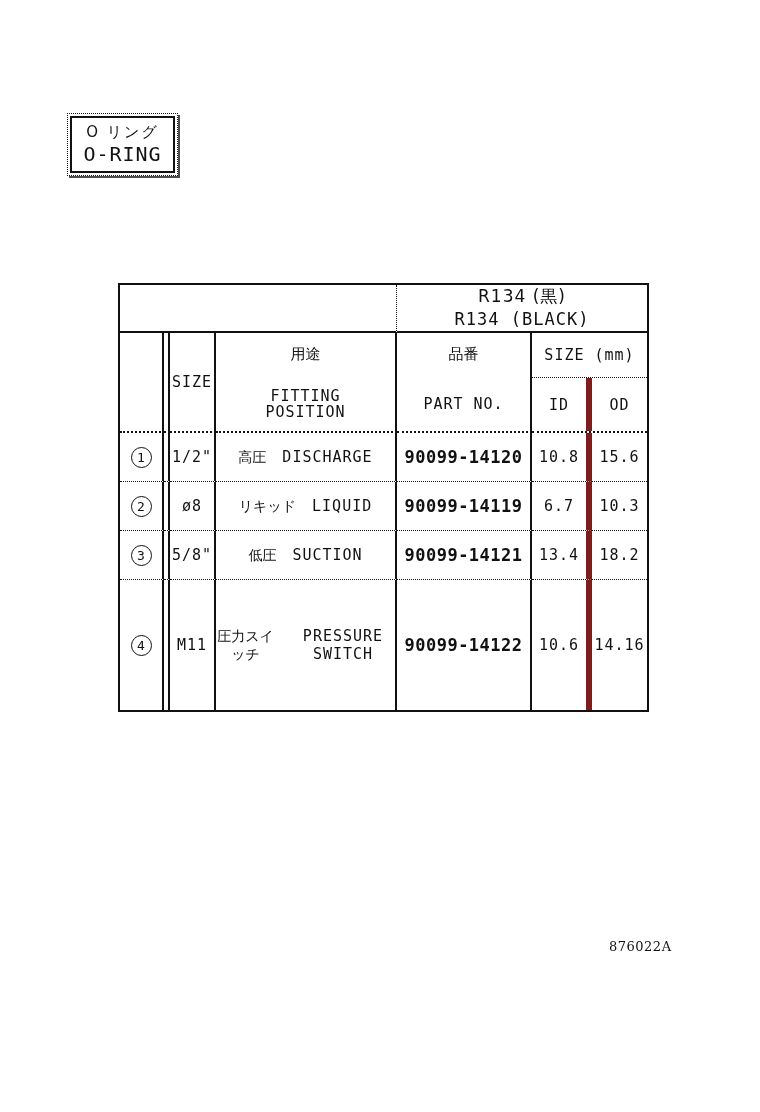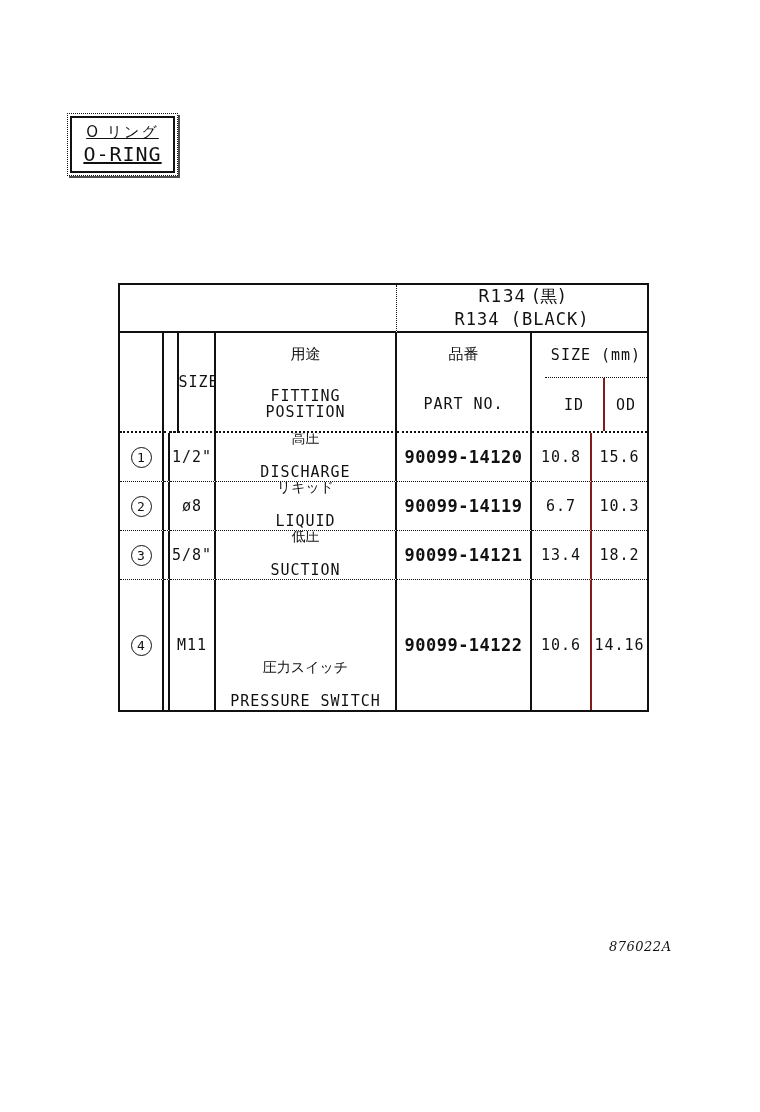--- a/index.html
+++ b/index.html
@@ -19,44 +19,44 @@
     width:111px; height:63px;
     border:1px dotted #111;
     box-shadow:2px 2px 0 rgba(17,17,17,0.75);
     padding:2px;
     background:#fff;
   }
   .oring-inner {
     width:100%; height:100%;
     border:2px solid #111;
     display:flex; flex-direction:column;
-    align-items:center; justify-content:center;text-decoration:underline;
+    align-items:center; justify-content:center;
   }
   .oring-jp { font-size:15px; line-height:19px; letter-spacing:2px; }
   .oring-en { font-size:20px; line-height:24px; letter-spacing:1px; }
 
   
   .parts-table {
     position:absolute; left:118px; top:283px;
     width:531px; height:429px;
     border:2px solid #111;
     display:grid;
     grid-template-columns:44px 6px 46px 181px 135px 60px 1fr;
     grid-template-rows:48px 100px 49px 49px 49px 1fr;
     background:#fff;
   }
   .cell {
     display:flex; align-items:center; justify-content:center;
     overflow:hidden; text-align:center;
   }
   .col-line   { border-right:2px solid #111; }
-  .col-thin   { border-right:2px solid #7f1d1d; }
+  .col-thin   { border-right:6px solid #7f1d1d; }
   .col-dotted { border-right:1px dotted #111; }
   .row-solid  { border-bottom:2px solid #111; }
-  .row-dot2   { border-bottom:2px dotted #111;padding-left:13px; }
+  .row-dot2   { border-bottom:2px dotted #111; }
   .row-dot1   { border-bottom:1px dotted #111; }
 
   .cell-top-left { grid-column:1/5; }
   .cell-refrig {
     grid-column:5/8; flex-direction:column;
     font-size:17px; line-height:23px; letter-spacing:1px;
   }
 
   .h-stack { flex-direction:column; justify-content:space-between;
              padding:13px 0 11px; }
@@ -65,39 +65,39 @@
   .hdr-jp { font-size:15px; line-height:17px; }
 
   .h-sizemm {
     grid-column:6/8;
     display:grid;
     grid-template-columns:60px 1fr;
     grid-template-rows:45px 1fr;
   }
   .h-sizemm-top { grid-column:1/3; border-bottom:1px dotted #111; }
 
-  .d-fitting { flex-direction:column; justify-content:flex-end; gap:16px; }
+  .d-fitting { justify-content:center; gap:16px; }
   .fit-jp { font-size:14px; line-height:18px; }
   .fit-en { font-size:15px; line-height:18px; letter-spacing:1px; }
   .d-size { font-size:15px; letter-spacing:1px; }
   .d-part { font-size:17px; font-weight:bold; letter-spacing:0.5px; }
   .d-val  { font-size:15px; letter-spacing:1px; }
 
   .badge {
     width:21px; height:21px;
     border:1.5px solid #111; border-radius:50%;
     display:flex; align-items:center; justify-content:center;
     font-size:13px; line-height:13px;
   }
 
   
   .code-small {
     position:absolute; left:609px; top:939px;
     font-family:"DejaVu Serif", serif;
-    font-size:13px; letter-spacing:0.5px;font-style:italic;
+    font-size:13px; letter-spacing:0.5px;
   }
   .code-large {
     position:absolute; left:663px; top:1076px;
     font-size:17px; font-weight:bold; letter-spacing:2px;margin-top:36px;
   }
 </style>
 </head>
 <body>
 
 <div class="oring-outer">

